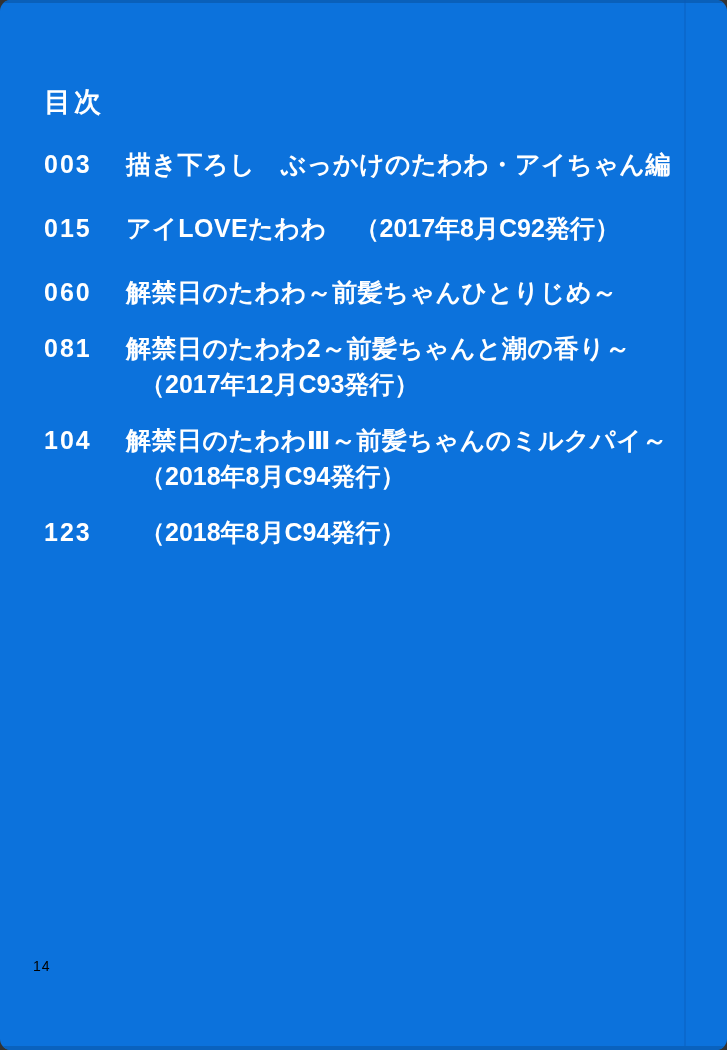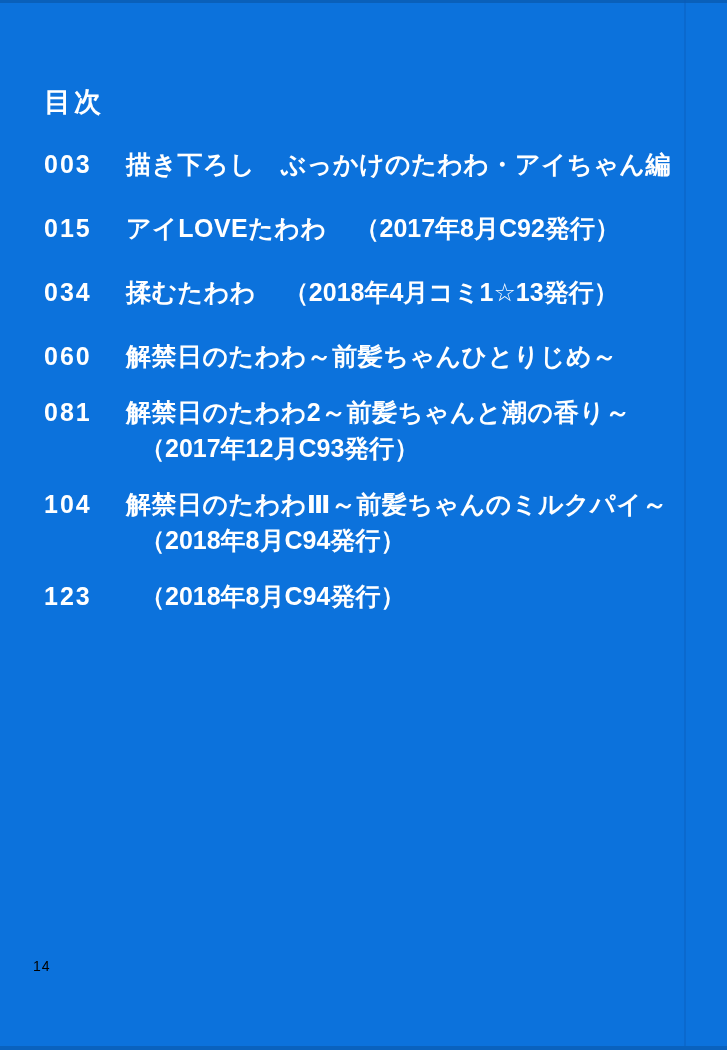--- a/index.html
+++ b/index.html
@@ -8,20 +8,21 @@
     background: #333;
   }
   .page {
     position: relative;
     width: 727px;
     height: 1050px;
     background: #0c72dc;
     overflow: hidden;
     font-family: "Liberation Sans", "DejaVu Sans", sans-serif;
     color: #ffffff;
+    border-radius: 11px;
   }
   
   .edge-top {
     position: absolute; top: 0; left: 0; right: 0; height: 3px;
     background: #0a60ba;
   }
   .edge-bottom {
     position: absolute; bottom: 0; left: 0; right: 0; height: 4px;
     background: #0a62be;
   }
@@ -82,24 +83,20 @@
   <h1 class="title">目次</h1>
   <div class="toc" id="toc">
       <div class="row">
         <span class="num">003</span>
         <div class="entry-body"><span class="entry-title">描き下ろし　ぶっかけのたわわ・アイちゃん編</span></div>
       </div>
       <div class="row">
         <span class="num">015</span>
         <div class="entry-body"><span class="entry-title">アイLOVEたわわ</span><span class="entry-date inline">（2017年8月C92発行）</span></div>
       </div>
-      <div class="row">
-        <span class="num">034</span>
-        <div class="entry-body"><span class="entry-title">揉むたわわ</span><span class="entry-date inline">（2018年4月コミ1☆13発行）</span></div>
-      </div>
       <div class="row two-line">
         <span class="num">060</span>
         <div class="entry-body"><span class="entry-title">解禁日のたわわ～前髪ちゃんひとりじめ～</span></div>
       </div>
       <div class="row two-line">
         <span class="num">081</span>
         <div class="entry-body"><span class="entry-title">解禁日のたわわ2～前髪ちゃんと潮の香り～</span><span class="entry-date block">（2017年12月C93発行）</span></div>
       </div>
       <div class="row two-line">
         <span class="num">104</span>

